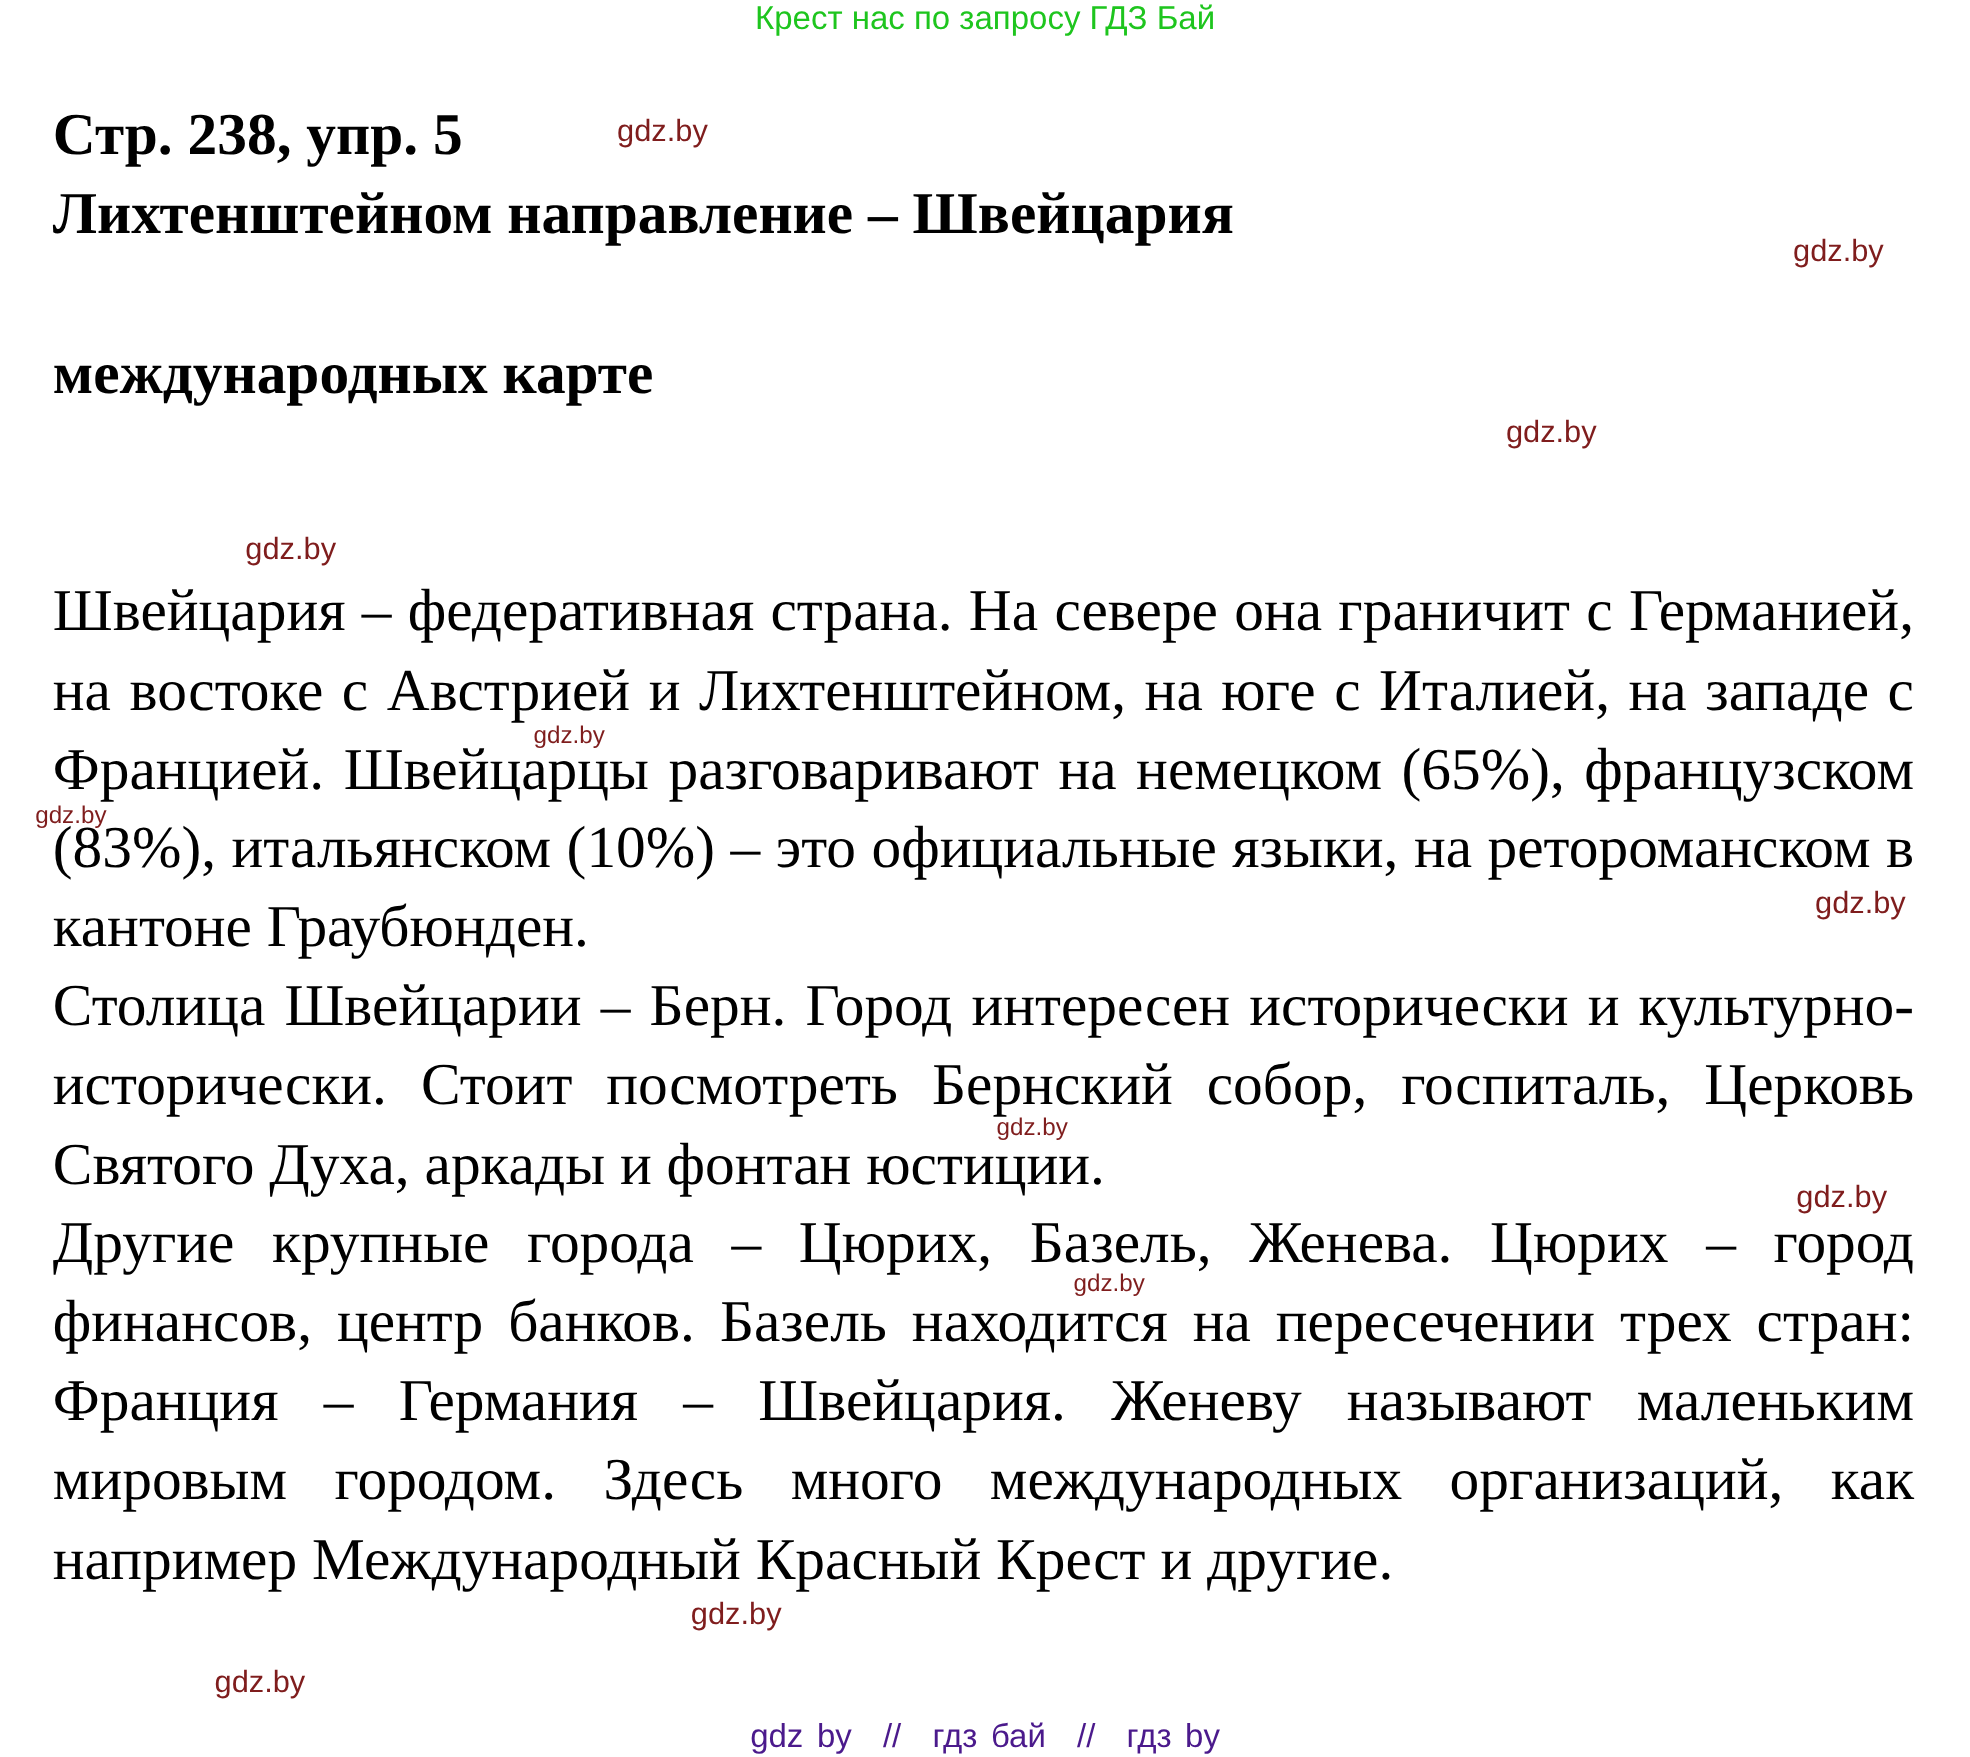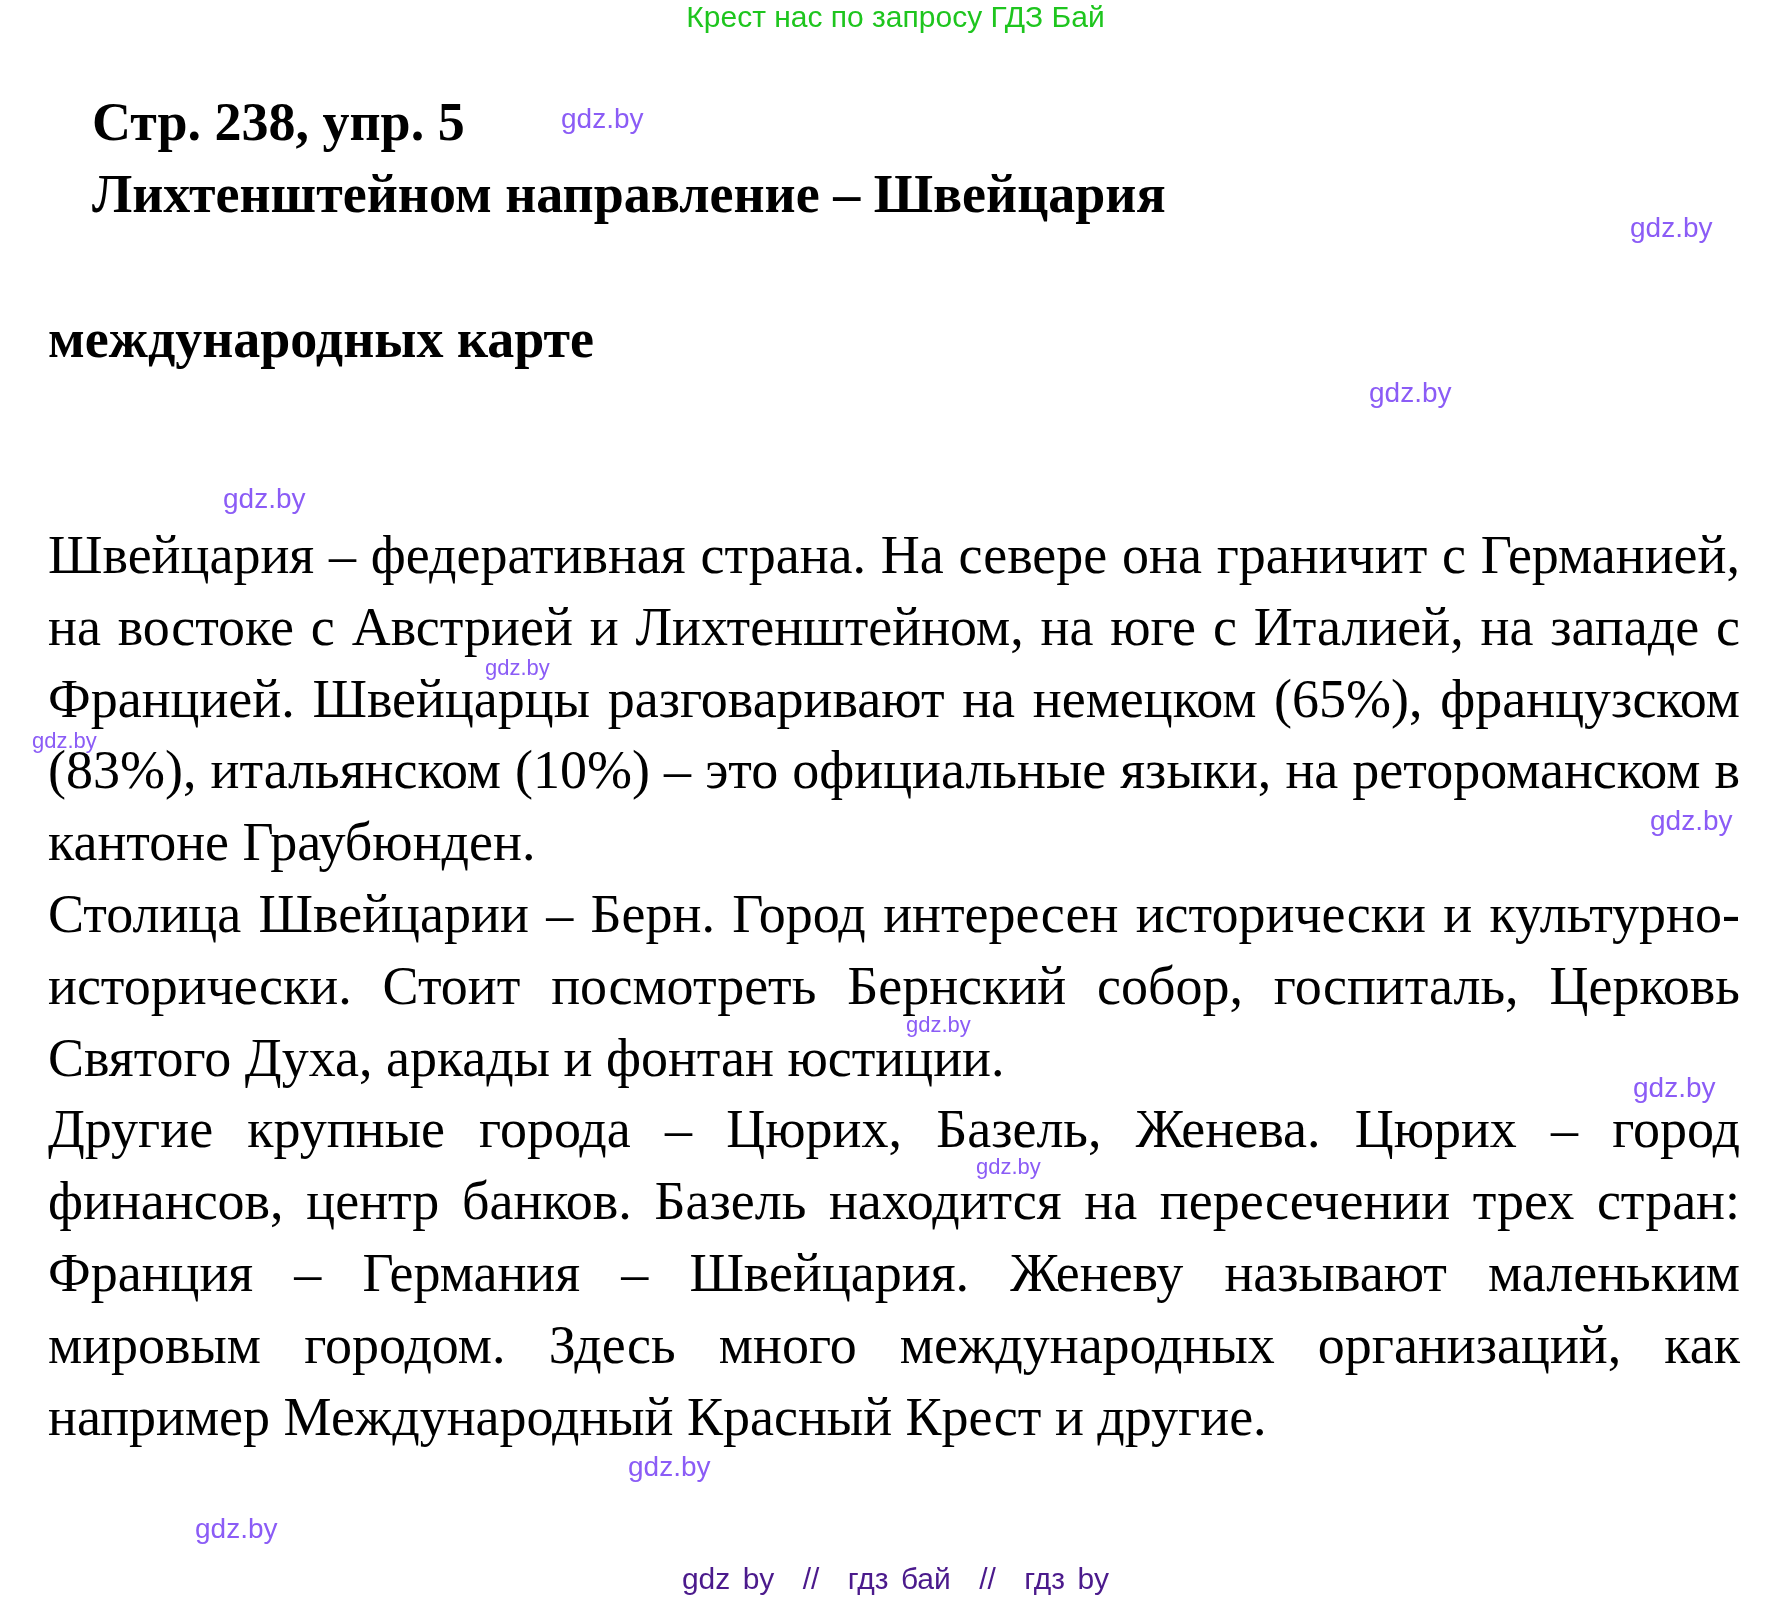--- a/index.html
+++ b/index.html
@@ -8,35 +8,34 @@
       font-family: "Liberation Serif", serif; color: #000;
     }
     .banner-top {
       position: absolute; top: 0; left: 0; width: 1791px; text-align: center;
       font-family: "Liberation Sans", sans-serif; font-size: 30px; color: #1ec51e;
       line-height: 34px;
     }
     .heading {
       position: absolute; left: 48px; font-weight: bold; font-size: 54px; line-height: 64px;
       white-space: nowrap;
-      margin-left: 44px;
     }
     .task {
       position: absolute; left: 48px; width: 1692px; font-weight: bold; font-size: 54px;
       line-height: 72px; text-align: justify;
     }
     .task .first { text-indent: 76px; text-align-last: justify; display: block; }
     .body-text {
       position: absolute; left: 48px; width: 1692px; top: 520px;
       font-size: 54px; line-height: 71.8px; text-align: justify;
     }
     .body-text p { margin: 0; }
     .wm {
       position: absolute; font-family: "Liberation Sans", sans-serif; font-size: 28px;
-      color: #8b5cf6; white-space: nowrap; line-height: 30px;
+      color: #7f1d1d; white-space: nowrap; line-height: 30px;
     }
     .wm.small { font-size: 22px; }
     .banner-bottom {
       position: absolute; top: 1562px; left: 0; width: 1791px; text-align: center;
       font-family: "Liberation Sans", sans-serif; font-size: 30px; color: #4b1a8c;
       word-spacing: 4px; line-height: 34px;
     }
     .banner-bottom span { margin: 0 8px; }
   </style>
 </head>

